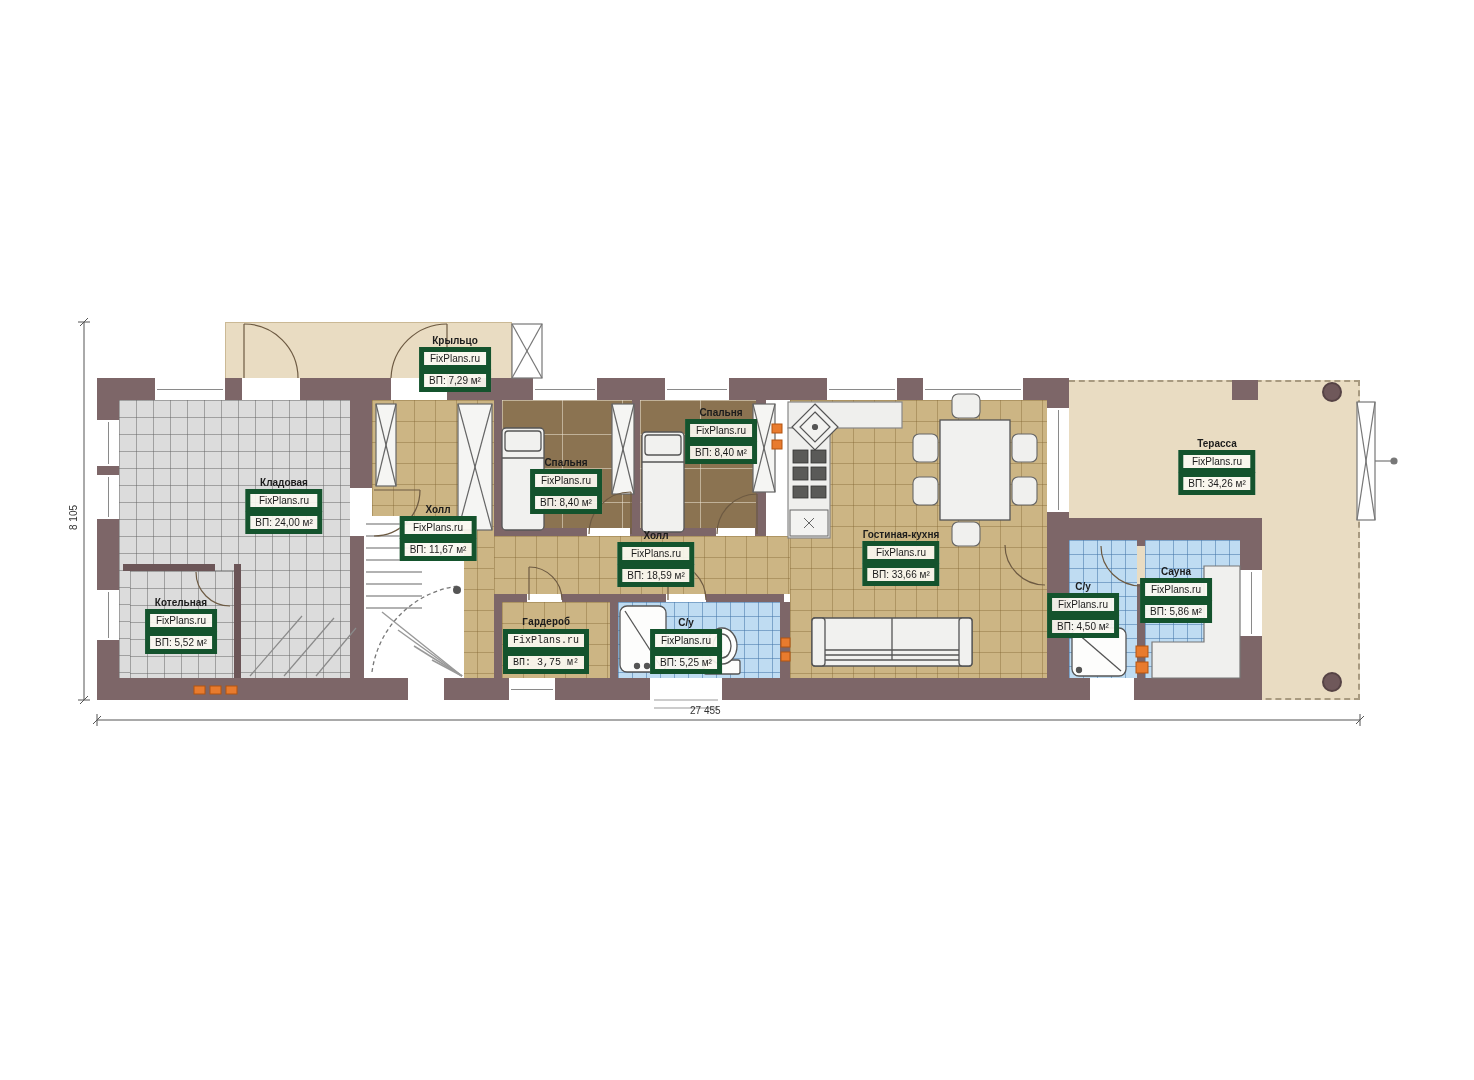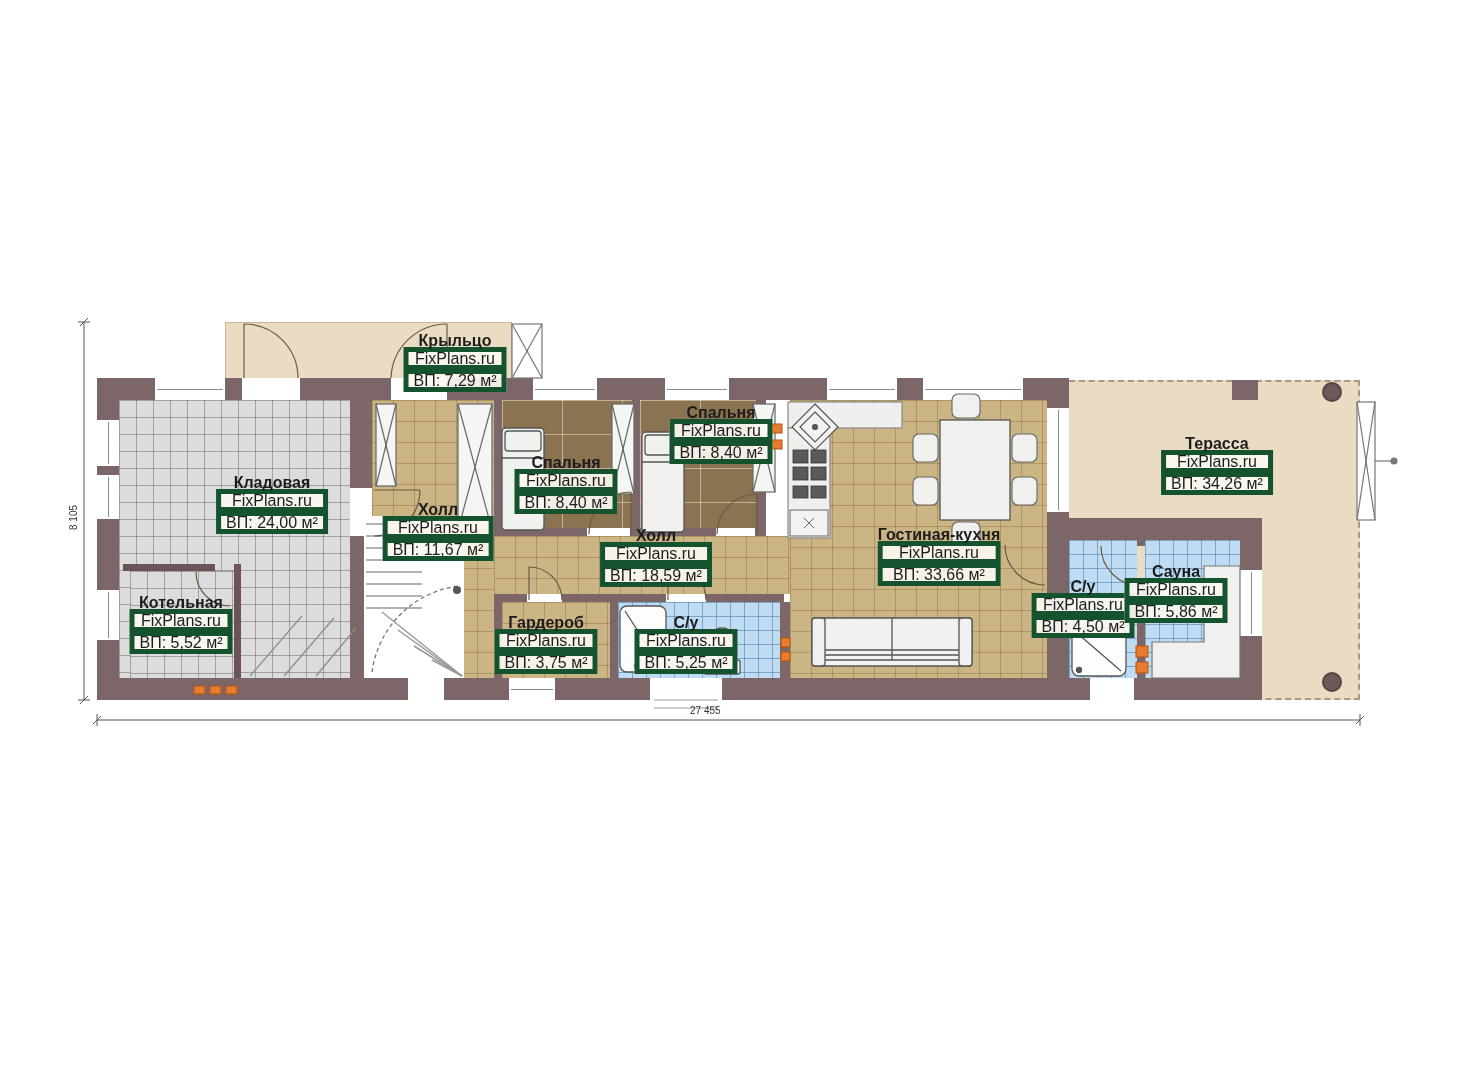--- a/index.html
+++ b/index.html
@@ -31,21 +31,21 @@
     border-top:1.5px solid #8a8a8a;}
   .win-v::after{content:"";position:absolute;top:2px;bottom:2px;left:50%;width:0;
     border-left:1.5px solid #8a8a8a;}
   .gap{background:#fff;z-index:8;}
   .post{width:16px;height:16px;border-radius:50%;background:#6f585a;
     border:2px solid #564345;z-index:9;}
   .terr{border:2px dashed #a89a80;border-left:none;box-sizing:border-box;}
   #furn{position:absolute;left:0;top:0;z-index:20;pointer-events:none;}
   
   .rlabel{position:absolute;transform:translateX(-50%);text-align:center;z-index:30;
-    font-size:16px;line-height:13px;white-space:nowrap;}
+    font-size:10px;line-height:13px;white-space:nowrap;}
   .rname{font-weight:bold;color:#1c1c1c;margin-bottom:1px;}
   .rbox{display:block;border:5px solid #14532d;background:rgba(250,247,240,.93);
     padding:0 5px;margin-top:-1px;color:#1c1c1c;}
   
   .dim{position:absolute;font-size:10px;color:#333;z-index:30;}
   .dim-v{transform:rotate(-90deg);transform-origin:left top;}
 </style>
 </head>
 <body>
 
@@ -301,21 +301,21 @@
       <line x1="80" y1="326" x2="88" y2="318"></line>
         <line x1="80" y1="704" x2="88" y2="696"></line>
     </g>
   </svg>
 
   <div class="rlabel" style="left:455px;top:334px;">
     <div class="rname">Крыльцо</div>
     <div class="rbox">FixPlans.ru</div>
     <div class="rbox">ВП: 7,29 м²</div>
   </div>
-  <div class="rlabel" style="left:264px;top:476px;padding-left:16px;">
+  <div class="rlabel" style="left:276px;top:476px;padding-left:16px;">
     <div class="rname">Кладовая</div>
     <div class="rbox">FixPlans.ru</div>
     <div class="rbox">ВП: 24,00 м²</div>
   </div>
   <div class="rlabel" style="left:181px;top:596px;">
     <div class="rname">Котельная</div>
     <div class="rbox">FixPlans.ru</div>
     <div class="rbox">ВП: 5,52 м²</div>
   </div>
   <div class="rlabel" style="left:438px;top:503px;">
@@ -331,31 +331,31 @@
   <div class="rlabel" style="left:721px;top:406px;">
     <div class="rname">Спальня</div>
     <div class="rbox">FixPlans.ru</div>
     <div class="rbox">ВП: 8,40 м²</div>
   </div>
   <div class="rlabel" style="left:656px;top:529px;">
     <div class="rname">Холл</div>
     <div class="rbox">FixPlans.ru</div>
     <div class="rbox">ВП: 18,59 м²</div>
   </div>
-  <div class="rlabel" style="left:546px;top:616px;">
+  <div class="rlabel" style="left:546px;top:616px;font-family:Liberation Mono, monospace;">
     <div class="rname">Гардероб</div>
     <div class="rbox">FixPlans.ru</div>
     <div class="rbox">ВП: 3,75 м²</div>
   </div>
   <div class="rlabel" style="left:686px;top:616px;">
     <div class="rname">С/у</div>
     <div class="rbox">FixPlans.ru</div>
     <div class="rbox">ВП: 5,25 м²</div>
   </div>
-  <div class="rlabel" style="left:939px;top:528px;">
+  <div class="rlabel" style="left:901px;top:528px;">
     <div class="rname">Гостиная-кухня</div>
     <div class="rbox">FixPlans.ru</div>
     <div class="rbox">ВП: 33,66 м²</div>
   </div>
   <div class="rlabel" style="left:1083px;top:580px;">
     <div class="rname">С/у</div>
     <div class="rbox">FixPlans.ru</div>
     <div class="rbox">ВП: 4,50 м²</div>
   </div>
   <div class="rlabel" style="left:1176px;top:565px;">

